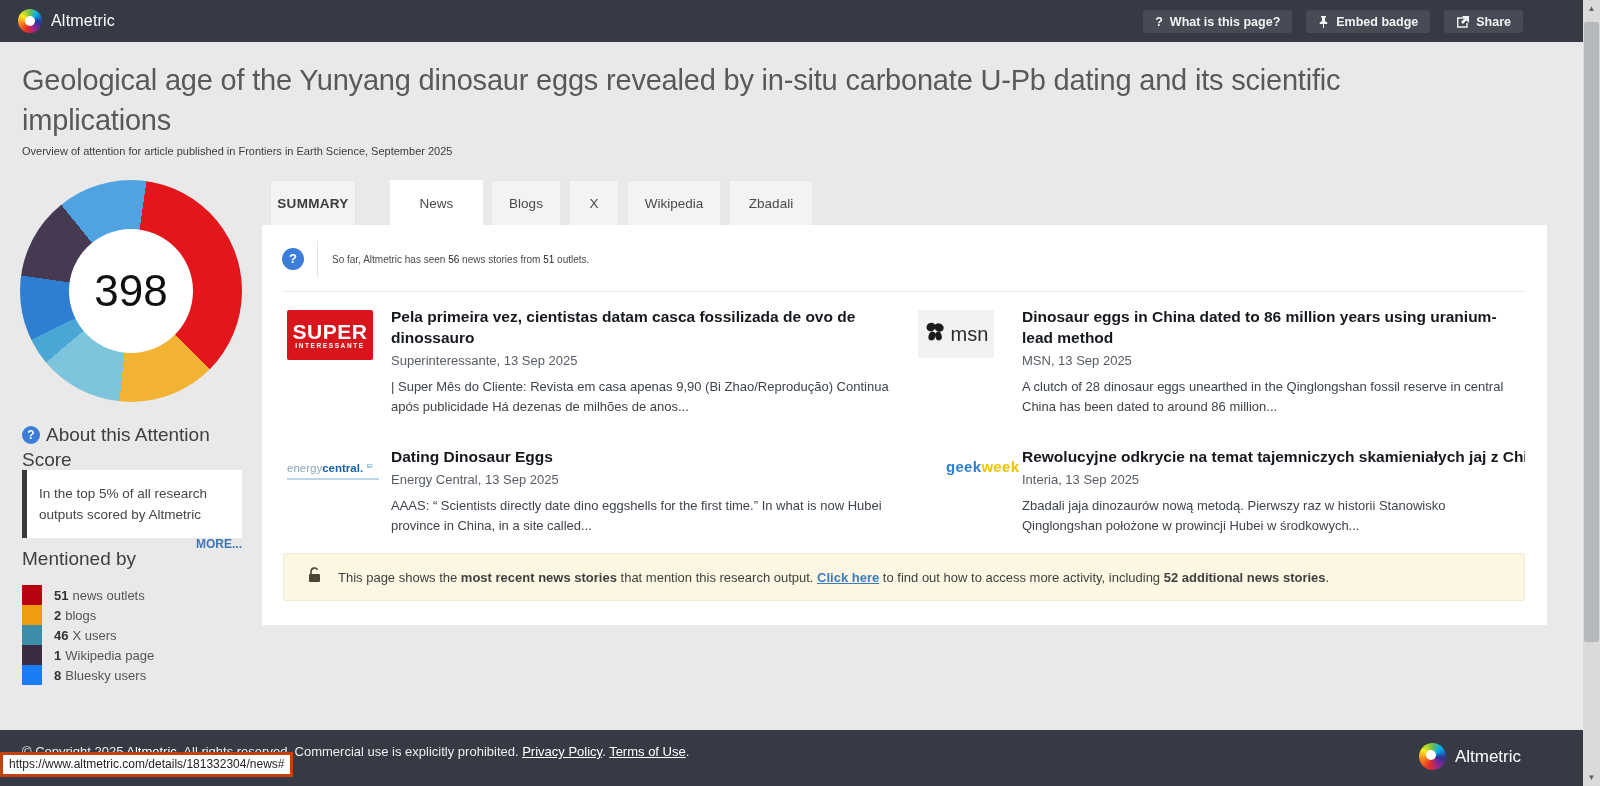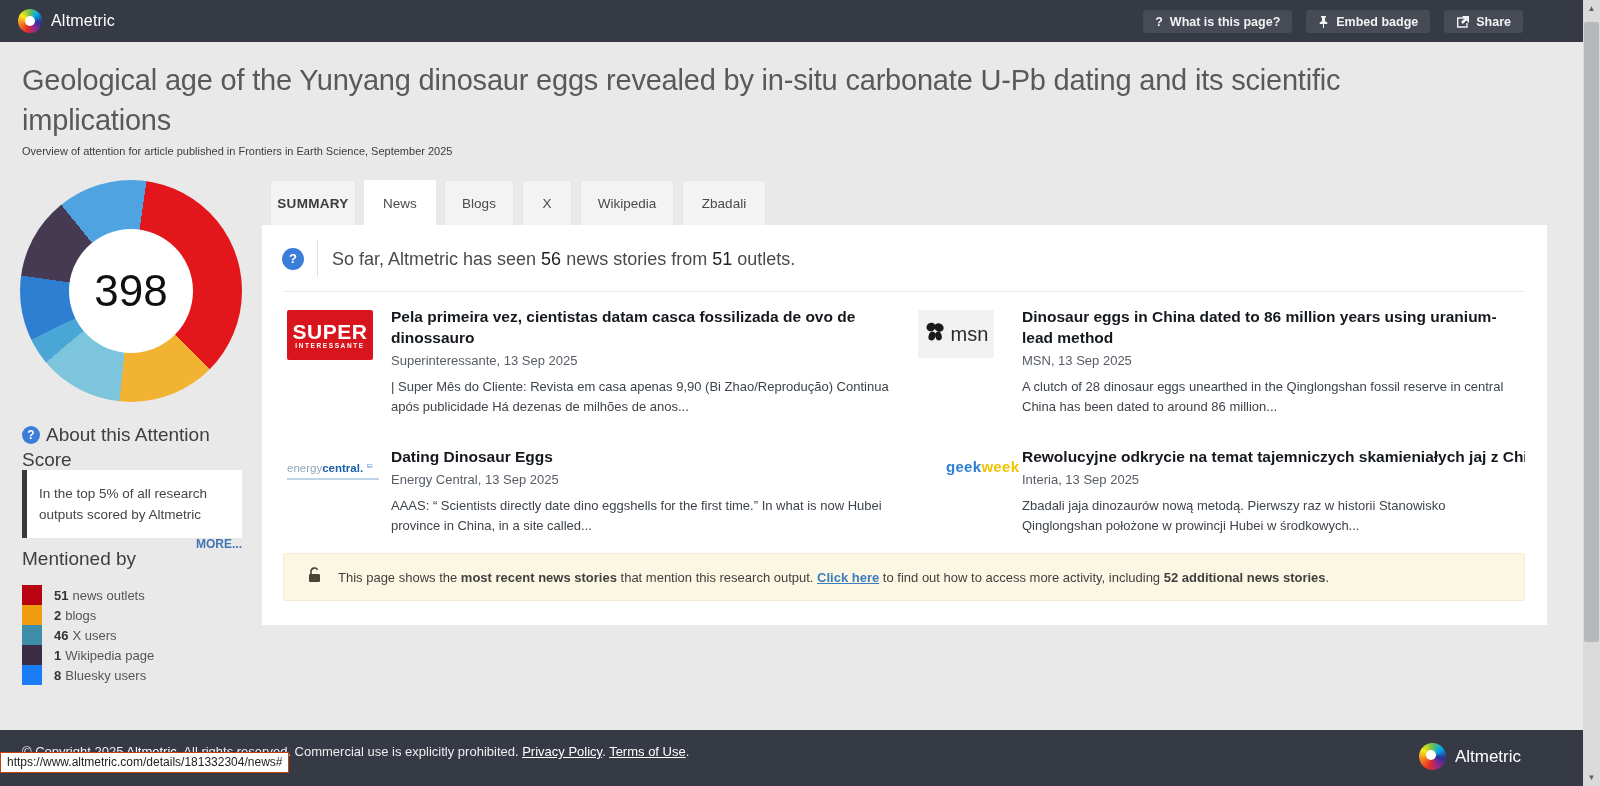--- a/index.html
+++ b/index.html
@@ -46,27 +46,27 @@
   .c-wiki{background:#3b2c44;} .c-bsky{background:#1b7df5;}
   .mcount { font-weight:bold; color:#333; font-size:13px; margin-right:4px; }
   .mlabel { color:#555; font-size:13px; }
 
   
   .tabs { position:absolute; left:270px; top:180px; display:flex; gap:8px; height:45px; }
   .tab { background:#f3f3f3; border:1px solid #e7e7e7; border-bottom:none; color:#4a4a4a; font-size:13.5px;
     display:flex; align-items:center; justify-content:center; cursor:pointer; }
   .tab.summary { font-weight:bold; color:#3c3c3c; letter-spacing:.3px; }
   .tab.active { background:#fff; border-color:#fff; }
-  .t0{width:86px;text-align:right;} .t1{width:72px;} .t2{width:70px;} .t3{width:50px;} .t4{width:94px;} .t5{width:84px;}
+  .t0{width:86px;text-align:right;} .t1{width:93px;margin-left:26px;} .t2{width:70px;} .t3{width:50px;} .t4{width:94px;} .t5{width:84px;}
   .panel { position:absolute; left:262px; top:225px; width:1285px; height:400px; background:#fff; }
   .info-row { position:absolute; left:20px; top:16px; display:flex; align-items:center; }
   .info-q { width:22px; height:22px; border-radius:50%; background:#3b7dd8; color:#fff; font-weight:bold;
     font-size:13px; text-align:center; line-height:22px; flex:none; }
   .info-div { width:1px; height:36px; background:#e2e2e2; margin:0 14px 0 13px; }
-  .info-text { font-size:18px; color:#4a4a4a;text-align:right; }
+  .info-text { font-size:10px; color:#4a4a4a;text-align:right; }
   .info-text .b { color:#222; }
   .panel-hr { position:absolute; left:21px; top:66px; width:1242px; height:1px; background:#e8e8e8; }
 
   
   .story { position:absolute; }
   .s1{left:25px; top:81px; width:605px;} .s2{left:656px; top:81px; width:607px;}
   .s3{left:25px; top:221px; width:605px;} .s4{left:656px; top:221px; width:607px;}
   .story-logo { position:absolute; left:0; top:4px; cursor:pointer; }
   .story-body { margin-left:104px; }
   .story-title { font-size:15.5px; font-weight:bold; color:#15191e; line-height:21px; margin-bottom:5px; cursor:pointer; }
@@ -92,21 +92,21 @@
   .notice-text { font-size:13px; color:#3f3f3f; }
   .notice-text .b { font-weight:bold; }
   .lnk { color:#3c7dbf; font-weight:bold; text-decoration:underline; cursor:pointer; }
 
   
   .footer { position:absolute; left:0; top:730px; width:1583px; height:56px; background:#363a45; }
   .foot-text { position:absolute; left:22px; top:14px; font-size:13px; color:#eeeeee; }
   .foot-text .flink { color:#fff; text-decoration:underline; cursor:pointer; }
   .foot-logo { position:absolute; right:62px; top:13px; display:flex; align-items:center; gap:9px; }
   .foot-brand { color:#fff; font-size:17px; }
-  .status-tip { position:absolute; left:0; top:752px; background:#fff; border:1px solid #c2410c; padding:2px 6px 3px;
+  .status-tip { position:absolute; left:0; top:752px; background:#fff; border:3px solid #c2410c; padding:2px 6px 3px;
     font-size:12px; color:#222; z-index:5; }
 
   
   .scrollbar { position:absolute; right:0; top:0; width:17px; height:786px; background:#dadada; }
   .sb-btn { position:absolute; left:0; width:17px; height:17px; color:#606060; font-size:8px; text-align:center; line-height:17px; cursor:pointer; }
   .sb-up{top:0;} .sb-down{bottom:0;}
   .sb-thumb { position:absolute; left:1px; top:22px; width:15px; height:620px; background:#b6b9bb; border-radius:2px; cursor:pointer; }
 </style>
 </head>
 <body>

